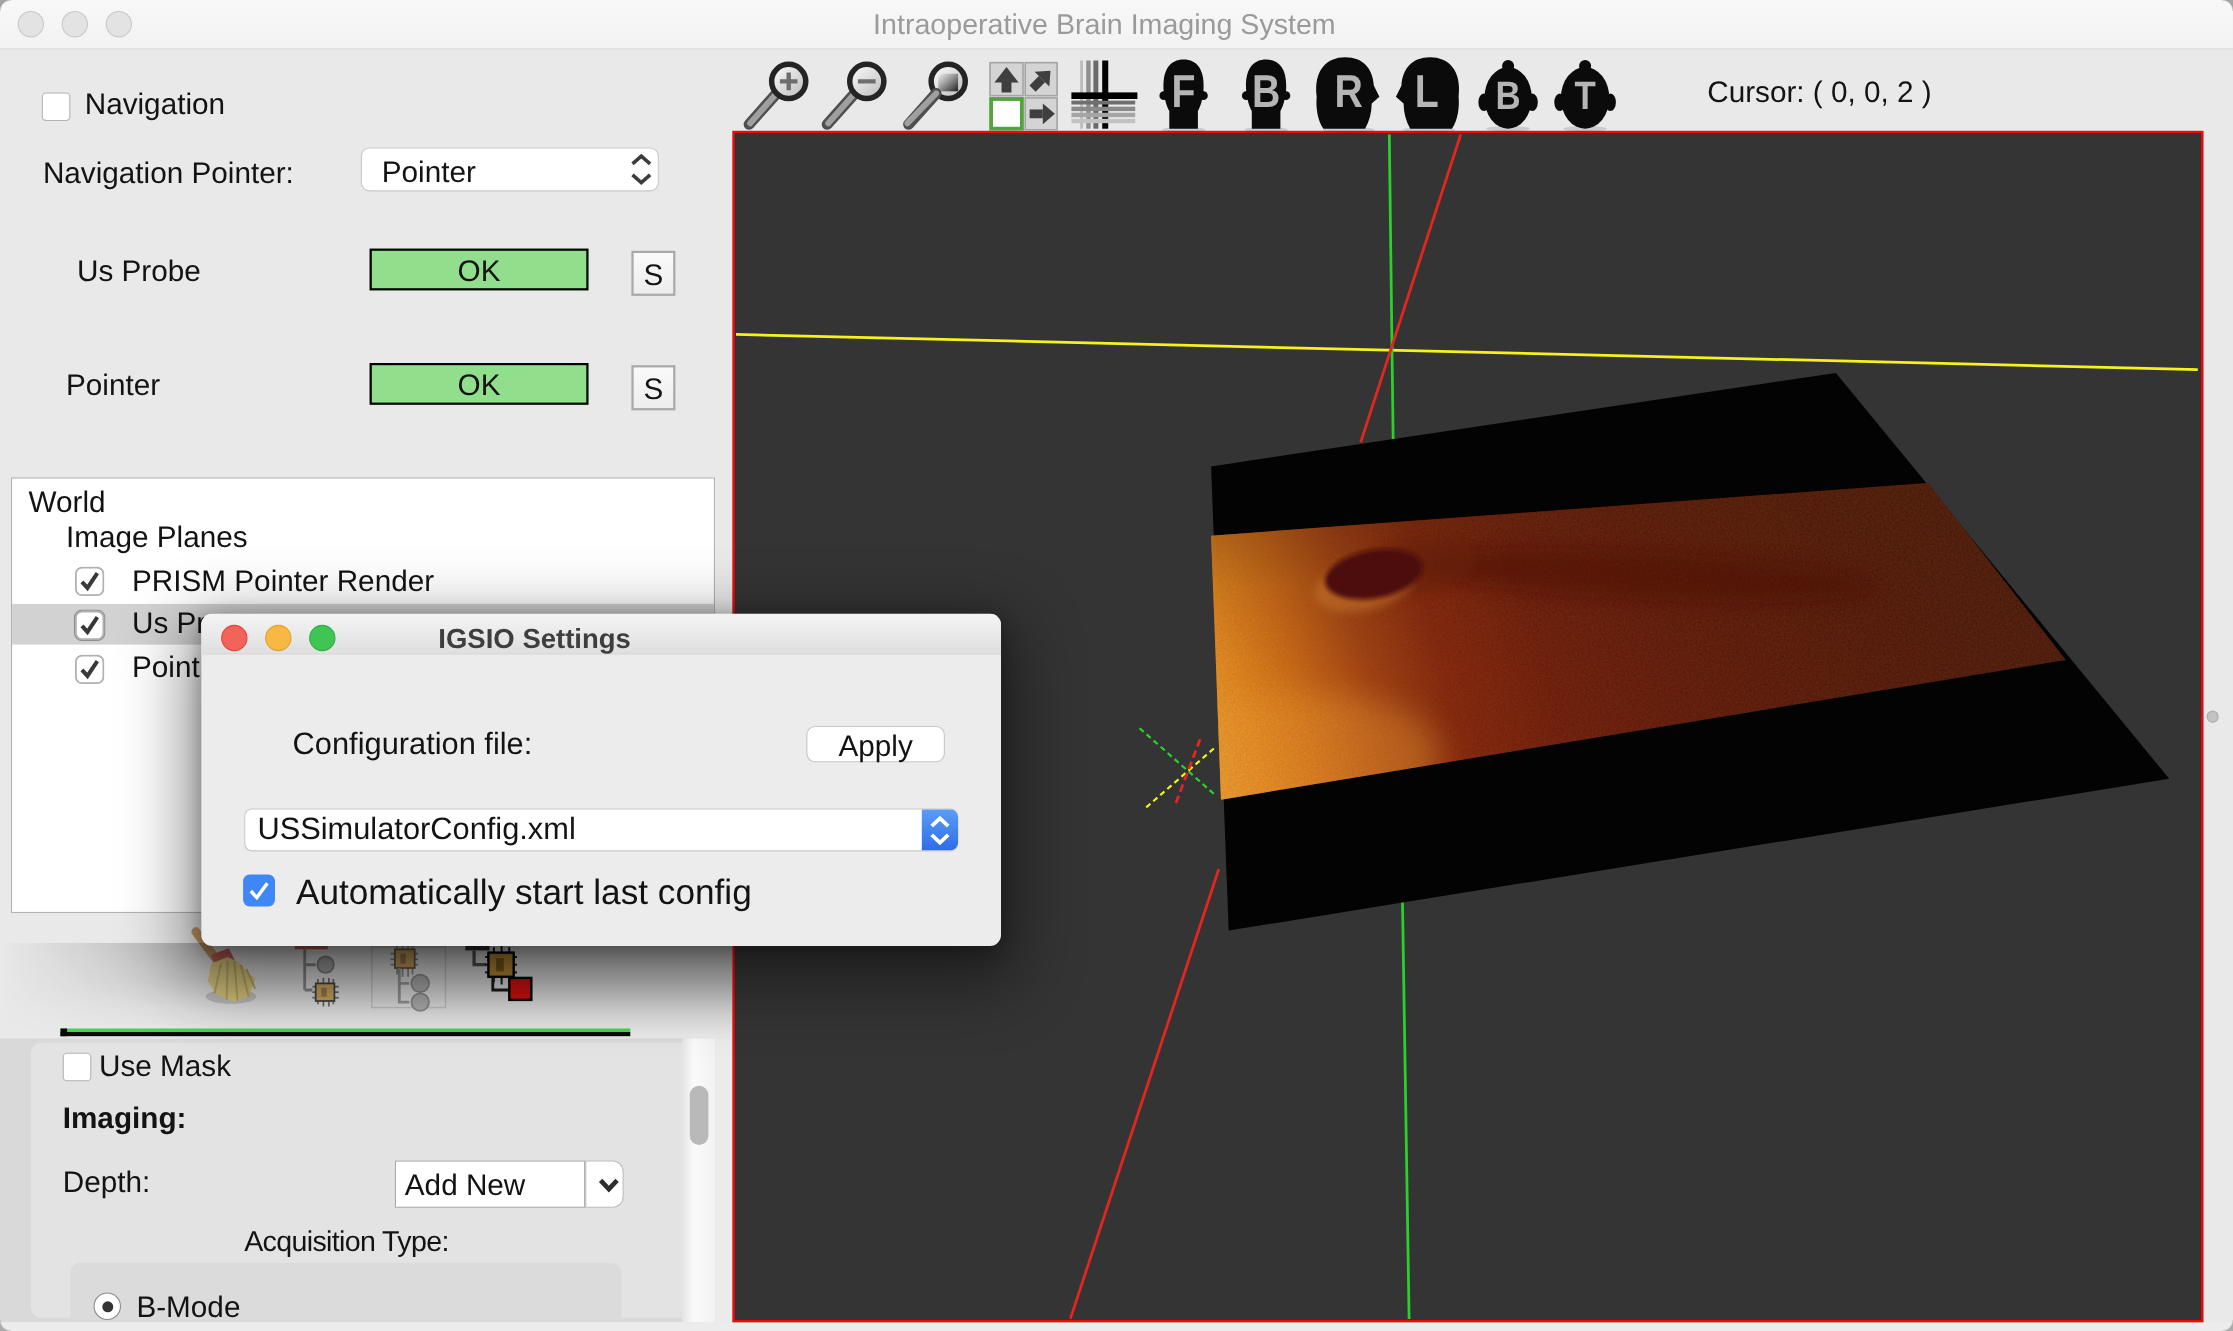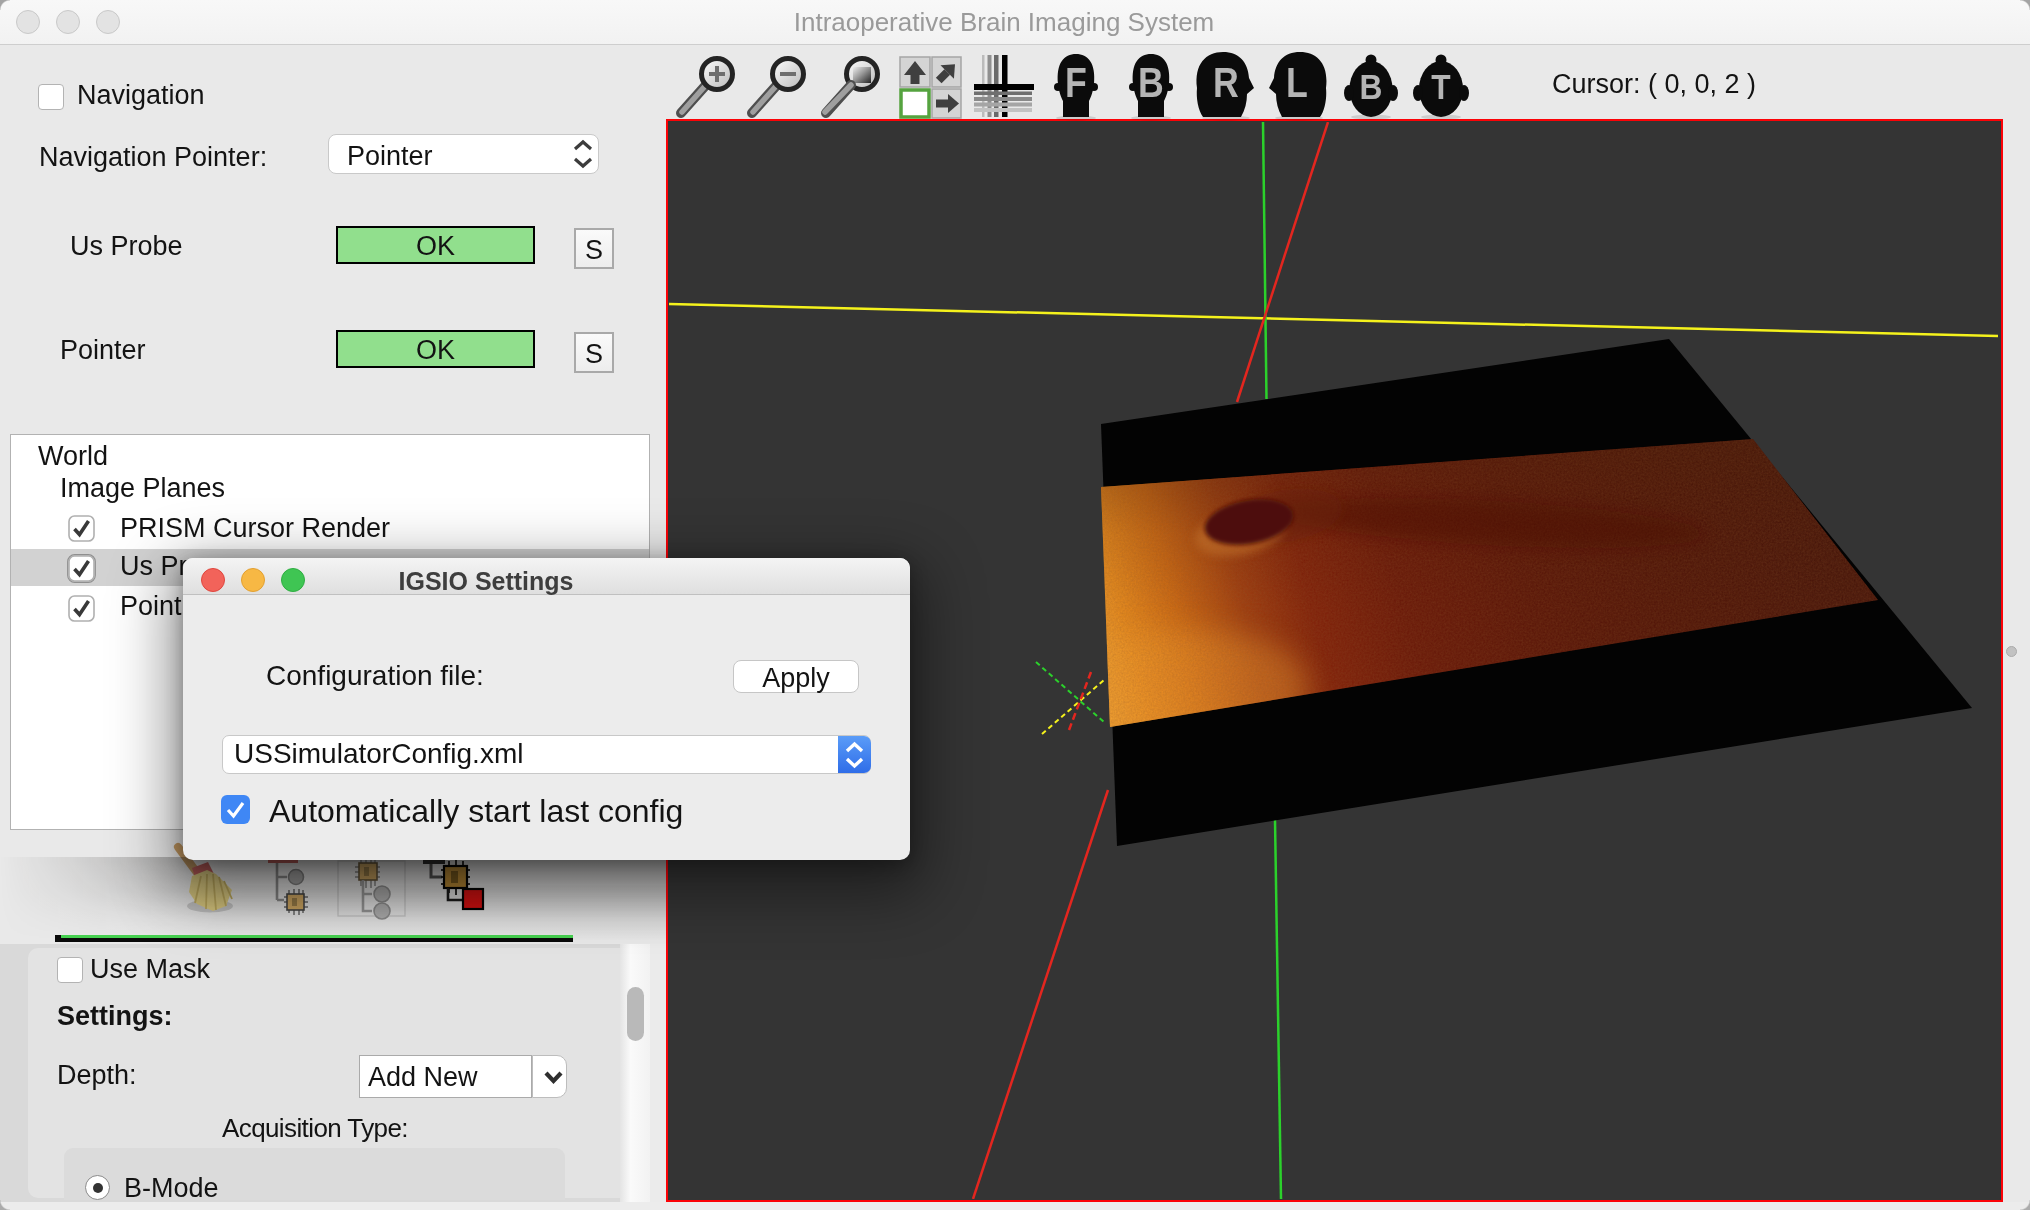--- a/index.html
+++ b/index.html
@@ -36,28 +36,28 @@
 <div class="abs" style="left:574px;top:228px;width:40px;height:41px;background:linear-gradient(#fafafa,#ededed);border:2px solid #a9a9a9;box-sizing:border-box;"></div>
 <div class="lbl" style="left:574px;top:235px;width:40px;text-align:center;">S</div>
 
 <div class="lbl" style="left:60px;top:335px;">Pointer</div>
 <div class="abs" style="left:336px;top:330px;width:199px;height:38px;background:#91df8d;border:2.5px solid #000;box-sizing:border-box;"></div>
 <div class="lbl" style="left:336px;top:335px;width:199px;text-align:center;">OK</div>
 <div class="abs" style="left:574px;top:332px;width:40px;height:41px;background:linear-gradient(#fafafa,#ededed);border:2px solid #a9a9a9;box-sizing:border-box;"></div>
 <div class="lbl" style="left:574px;top:339px;width:40px;text-align:center;">S</div>
 
 <div class="abs" style="left:10px;top:434px;width:640px;height:396px;background:#fff;border:1px solid #b2b2b2;box-sizing:border-box;"></div>
-<div class="lbl" style="left:38px;top:441px;">World</div>
+<div class="lbl" style="left:26px;top:441px;">World</div>
 <div class="lbl" style="left:60px;top:473px;">Image Planes</div>
 <div class="abs" style="left:11px;top:549px;width:638px;height:37px;background:#d2d2d2;"></div>
 <svg class="abs" style="left:68px;top:515px;" width="27" height="27" viewBox="0 0 27 27">
   <rect x="1" y="1" width="25" height="25" rx="5.5" fill="#fff" stroke="#b0b0b0" stroke-width="1.6"></rect>
   <path d="M6.5 14 L11.5 19.5 L20.5 6" fill="none" stroke="#383838" stroke-width="3.6"></path>
 </svg>
-<div class="lbl" style="left:120px;top:513px;">PRISM Cursor Render</div>
+<div class="lbl" style="left:120px;top:513px;">PRISM Pointer Render</div>
 <svg class="abs" style="left:67px;top:554px;" width="29" height="29" viewBox="0 0 29 29">
   <rect x="0.7" y="0.7" width="27.6" height="27.6" rx="7" fill="none" stroke="#8f8f8f" stroke-width="1.2"></rect>
   <rect x="2" y="2" width="25" height="25" rx="5.5" fill="#fff" stroke="#b0b0b0" stroke-width="1.6"></rect>
   <path d="M7.5 15 L12.5 20.5 L21.5 7" fill="none" stroke="#383838" stroke-width="3.6"></path>
 </svg>
 <div class="lbl" style="left:120px;top:551px;">Us Pro</div>
 <svg class="abs" style="left:68px;top:595px;" width="27" height="27" viewBox="0 0 27 27">
   <rect x="1" y="1" width="25" height="25" rx="5.5" fill="#fff" stroke="#b0b0b0" stroke-width="1.6"></rect>
   <path d="M6.5 14 L11.5 19.5 L20.5 6" fill="none" stroke="#383838" stroke-width="3.6"></path>
 </svg>
@@ -142,21 +142,21 @@
 
 <div class="abs" style="left:0;top:944px;width:666px;height:258px;background:#d9d9d9;"></div>
 <div class="abs" style="left:28px;top:948px;width:594px;height:250px;background:#e3e3e3;border-radius:10px 0 0 10px;"></div>
 <div class="abs" style="left:620px;top:944px;width:30px;height:258px;background:linear-gradient(90deg,#e4e4e4,#fafafa 35%,#f2f2f2);"></div>
 <div class="abs" style="left:650px;top:944px;width:16px;height:258px;background:#ebebeb;"></div>
 <div class="abs" style="left:0;top:1202px;width:2030px;height:8px;background:#ececec;"></div>
 <div class="abs" style="left:627px;top:987px;width:17px;height:54px;background:#b9b9b9;border-radius:9px;"></div>
 
 <div class="cb" style="left:57px;top:957px;"></div>
 <div class="lbl" style="left:90px;top:954px;">Use Mask</div>
-<div class="lbl" style="left:57px;top:1001px;font-weight:bold;">Settings:</div>
+<div class="lbl" style="left:57px;top:1001px;font-weight:bold;">Imaging:</div>
 <div class="lbl" style="left:57px;top:1060px;">Depth:</div>
 <div class="abs" style="left:359px;top:1055px;width:173px;height:43px;background:#fff;border:1px solid #aaaaaa;box-sizing:border-box;"></div>
 <div class="lbl" style="left:368px;top:1062px;">Add New</div>
 <div class="abs" style="left:532px;top:1055px;width:35px;height:43px;background:#fff;border:1px solid #bdbdbd;border-radius:0 10px 10px 0;box-sizing:border-box;"></div>
 <svg class="abs" style="left:540px;top:1068px;" width="28" height="19" viewBox="0 0 28 19">
  <path d="M6 5 L13.5 13 L21 5" fill="none" stroke="#2e2e2e" stroke-width="4.2"></path>
 </svg>
 <div class="lbl" style="left:222px;top:1114px;font-size:26px;letter-spacing:-0.6px;">Acquisition Type:</div>
 <div class="abs" style="left:64px;top:1148px;width:501px;height:52px;background:#dbdbdb;border-radius:9px 9px 0 0;"></div>
 <div class="abs" style="left:85px;top:1175px;width:25px;height:25px;background:#fff;border:1.5px solid #8a8a8a;border-radius:50%;box-sizing:border-box;"></div>

